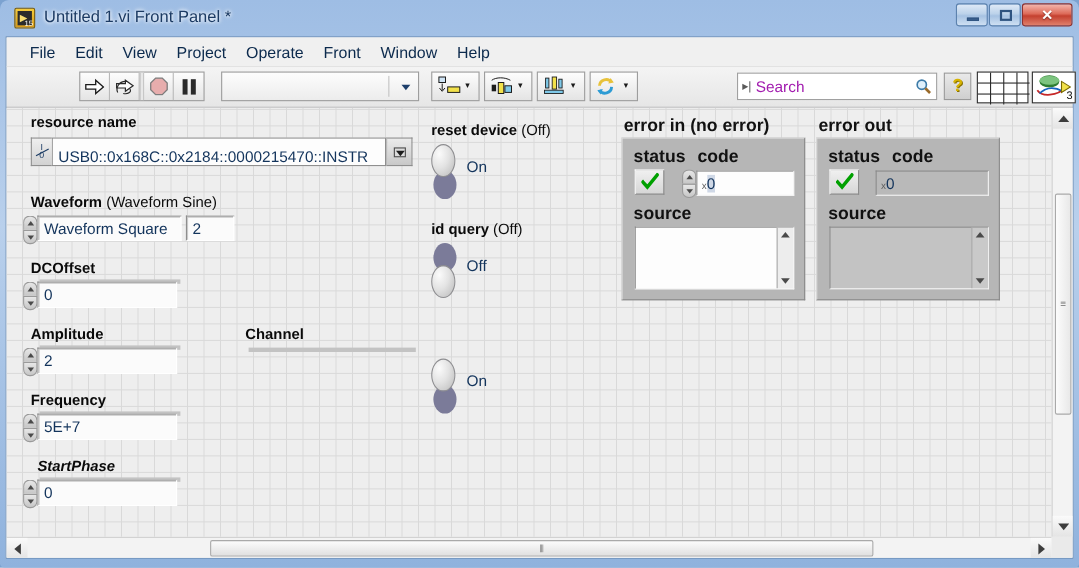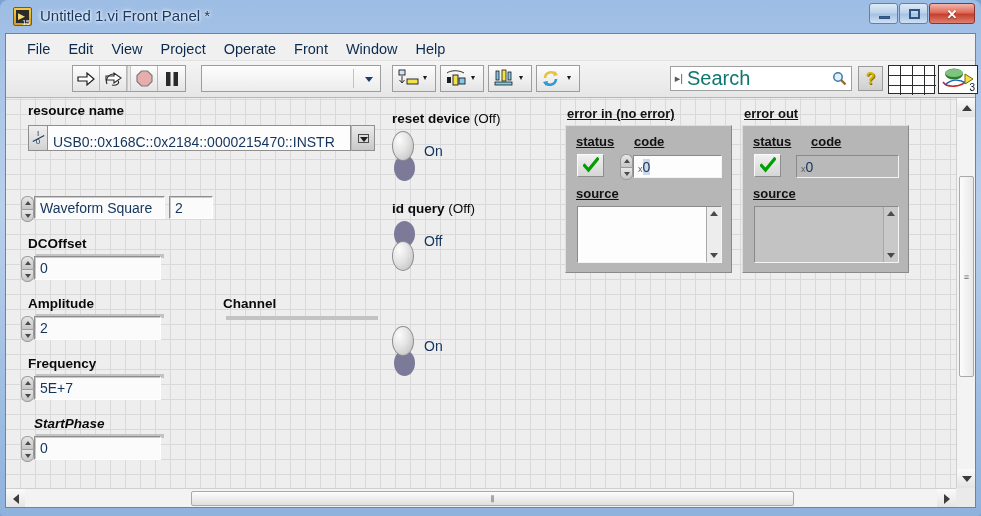--- a/index.html
+++ b/index.html
@@ -67,21 +67,21 @@
   .fontsel .lbl { font-size:14px; color:#13345c; padding-left:7px; white-space:nowrap; }
   .fontsel .divv { position:absolute; right:26px; top:3px; bottom:3px; width:1px;
     background:#c2c2c2; }
   .caret { width:0;height:0;border-left:4px solid transparent;border-right:4px solid transparent;
     border-top:5px solid #1d3f6b; }
   .fontsel .cwrap { position:absolute; right:7px; top:11px; }
 
   .searchbox { position:absolute; left:664px; top:5px; width:182px; height:25px;
     border:1px solid #a0a0a0; background:#fff; display:flex; align-items:center; }
   .searchbox .pre { width:16px; text-align:center; color:#5a5a5a; font-size:11px; }
-  .searchbox .ph { font-size:20px; color:#0f766e; flex:1; }
+  .searchbox .ph { font-size:14px; color:#a21caf; flex:1; }
   .searchbox .mag { width:24px; display:flex; align-items:center; justify-content:center; }
   .helpbtn { position:absolute; left:852px; top:5px; width:25px; height:25px;
     border:1px solid #9a9a9a; background:linear-gradient(180deg,#e9e9e9,#cfcfcf);
     display:flex; align-items:center; justify-content:center; }
   .helpbtn .q { color:#d8b400; font-weight:bold; font-size:16px;
     text-shadow:1px 1px 0 #8a7200; }
 
   .conpane { position:absolute; left:882px; top:4px; width:47px; height:29px;
     background:#fff; border:1px solid #2b2b2b; }
   .conpane .cp { position:absolute; background:#2b2b2b; }
@@ -154,21 +154,21 @@
   .sw.up .shadow { bottom:0; }
   .sw.up .knob { top:0; }
   .sw.down .shadow { top:0; }
   .sw.down .knob { bottom:0; }
   .swtxt { position:absolute; font-size:14px; color:#13345c; }
 
   
   .cluster { position:absolute; background:#b6b6b6;
     border-top:1px solid #dedede; border-left:1px solid #dedede;
     border-right:1px solid #8a8a8a; border-bottom:1px solid #8a8a8a; }
-  .clab { position:absolute; font-size:13px; color:#111; font-weight:bold;text-decoration:underline; }
+  .clab { position:absolute; font-size:16px; color:#111; font-weight:bold; }
   .statusbtn { position:absolute; width:27px; height:23px;
     background:linear-gradient(180deg,#f0f0f0,#d6d6d6);
     border-top:1px solid #fbfbfb; border-left:1px solid #fbfbfb;
     border-right:1px solid #8d8d8d; border-bottom:1px solid #8d8d8d; }
   .statusbtn .chk { position:absolute; left:5px; top:2px; }
   .codebox { position:absolute; background:#fdfdfd;
     border-top:1px solid #8a8a8a; border-left:1px solid #8a8a8a;
     border-right:1px solid #f4f4f4; border-bottom:1px solid #f4f4f4;
     display:flex; align-items:center; }
   .codebox.ind { background:#b9b9b9; }
@@ -375,20 +375,24 @@
         <div class="visafield">
           <div class="v">USB0::0x168C::0x2184::0000215470::INSTR</div>
         </div>
         <div class="ringbtn">
           <div class="cb">
               <i></i>
             </div>
         </div>
       </div>
 
+      <div class="lab" style="left:22px;top:78px;">
+        <span>Waveform</span>
+        <span class="soft">(Waveform Sine)</span>
+      </div>
       <div class="spin" style="left:15px;top:98px;">
         <div class="up">
             <i></i>
           </div>
         <div class="dn">
             <i></i>
           </div>
       </div>
       <div class="tbox" style="left:28px;top:98px;width:131px;height:23px;">
         <div class="v">Waveform Square</div>

